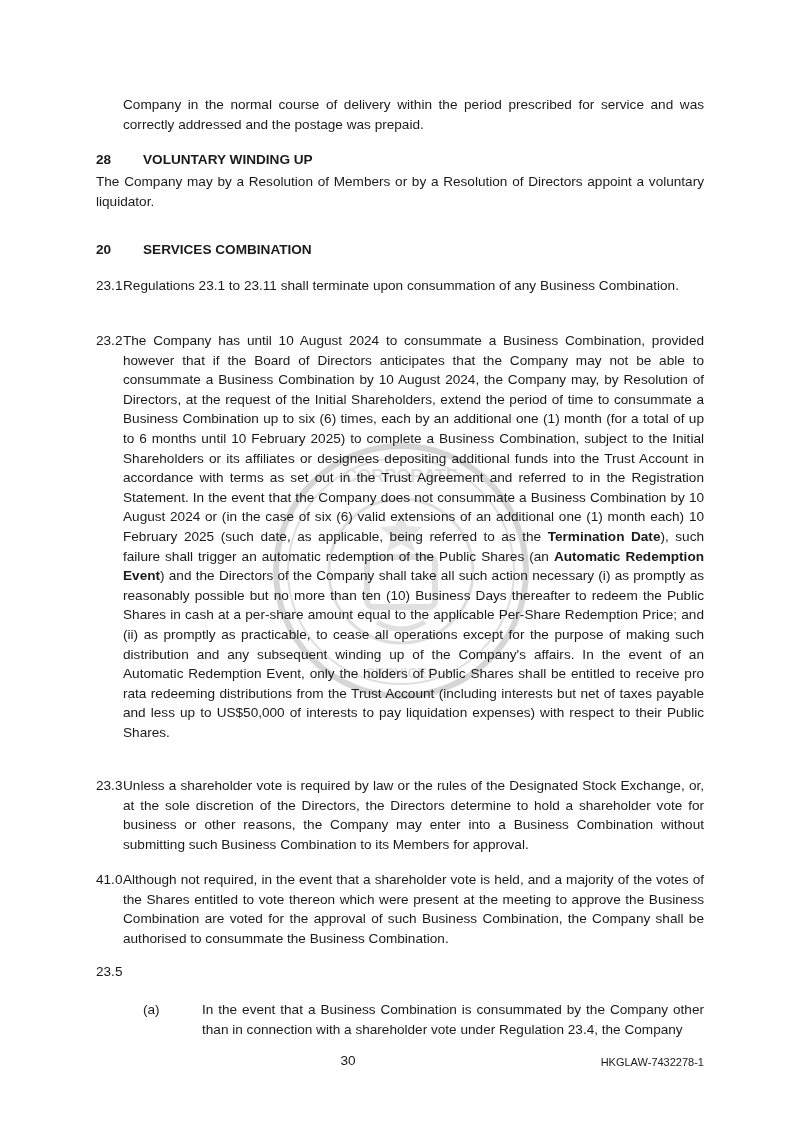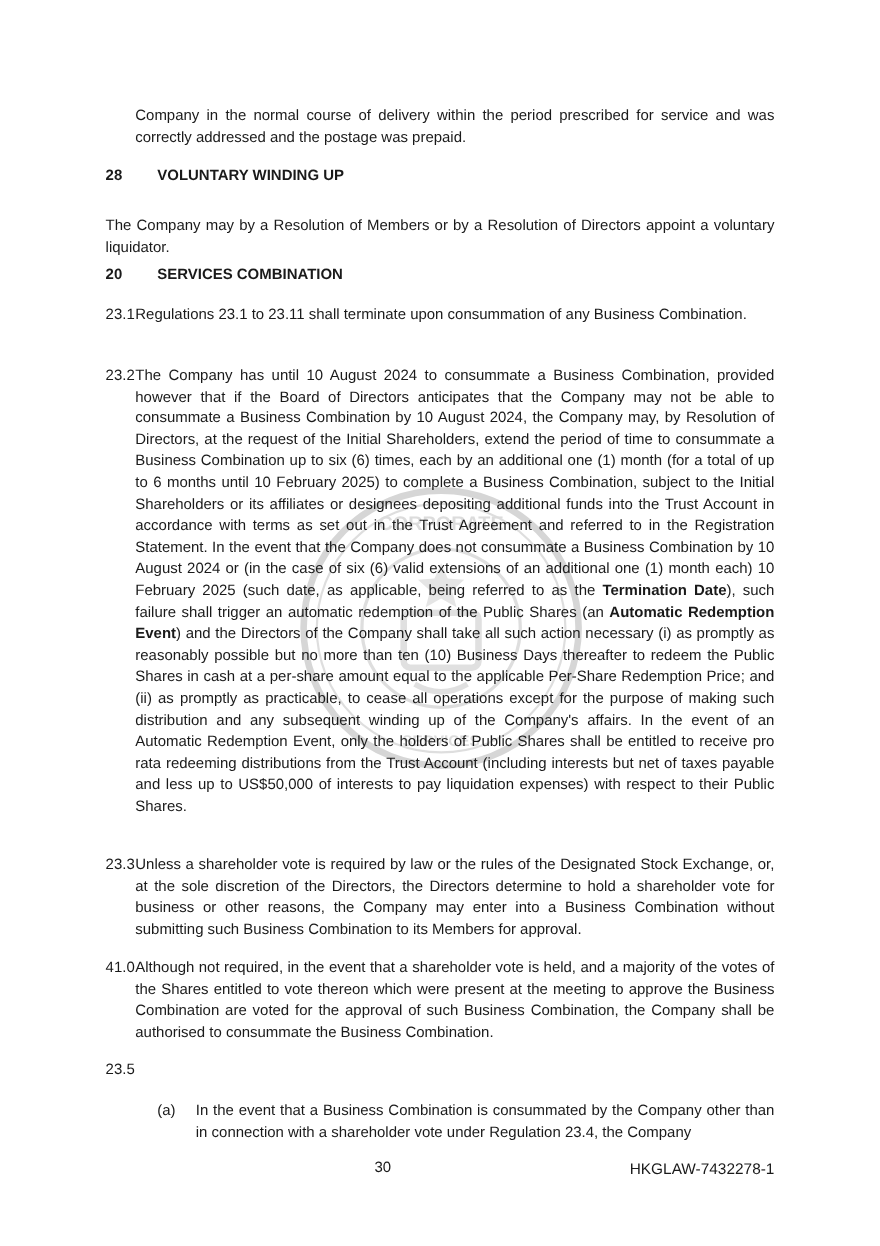--- a/index.html
+++ b/index.html
@@ -14,24 +14,24 @@
     pointer-events: none; opacity: 0.55;
   }
   .block { position: absolute; left: 96px; width: 608px; }
   .num { position: absolute; left: 0; top: 0; }
   .body { margin-left: 27px; text-align: justify; }
   .full { text-align: justify; }
   .heading { font-weight: bold; }
   .heading .title { position: absolute; left: 47px; top: 0; }
   .sub { position: absolute; left: 143px; width: 561px; }
   .sub .subnum { position: absolute; left: 0; top: 0; }
-  .sub .subbody { margin-left: 35px; text-align: justify; }
+  .sub .subbody { margin-left: 59px; text-align: justify; }
   b { font-weight: bold; }
   .footer-page { position: absolute; top: 1051px; left: 0; width: 696px; text-align: center; font-size: 13.6px; }
-  .footer-ref { position: absolute; top: 1053px; right: 96px; font-size: 14px; margin-left: 36px; }
+  .footer-ref { position: absolute; top: 1053px; right: 96px; font-size: 11px; margin-left: 36px; }
 </style>
 </head>
 <body>
 
 <div class="page">
 
   <svg class="seal" viewBox="0 0 258 258" xmlns="http://www.w3.org/2000/svg">
     <circle cx="129" cy="129" r="125" fill="none" stroke="#b5b5b5" stroke-width="6"></circle>
     <circle cx="129" cy="129" r="113" fill="none" stroke="#c4c4c4" stroke-width="2"></circle>
     <circle cx="129" cy="129" r="72" fill="none" stroke="#c4c4c4" stroke-width="3"></circle>
@@ -44,21 +44,21 @@
 
   <div class="block" style="top:95px;">
     <div class="body">Company in the normal course of delivery within the period prescribed for service and was correctly addressed and the postage was prepaid.</div>
   </div>
 
   <div class="block heading" style="top:150px;">
     <span class="num">28</span>
     <span class="title">VOLUNTARY WINDING UP</span>
   </div>
 
-  <div class="block" style="top:195px;">
+  <div class="block" style="top:172px;">
     <div class="full">The Company may by a Resolution of Members or by a Resolution of Directors appoint a voluntary liquidator.</div>
   </div>
 
   <div class="block heading" style="top:240px;">
     <span class="num">20</span>
     <span class="title">SERVICES COMBINATION</span>
   </div>
 
   <div class="block" style="top:276px;">
     <span class="num">23.1</span>

